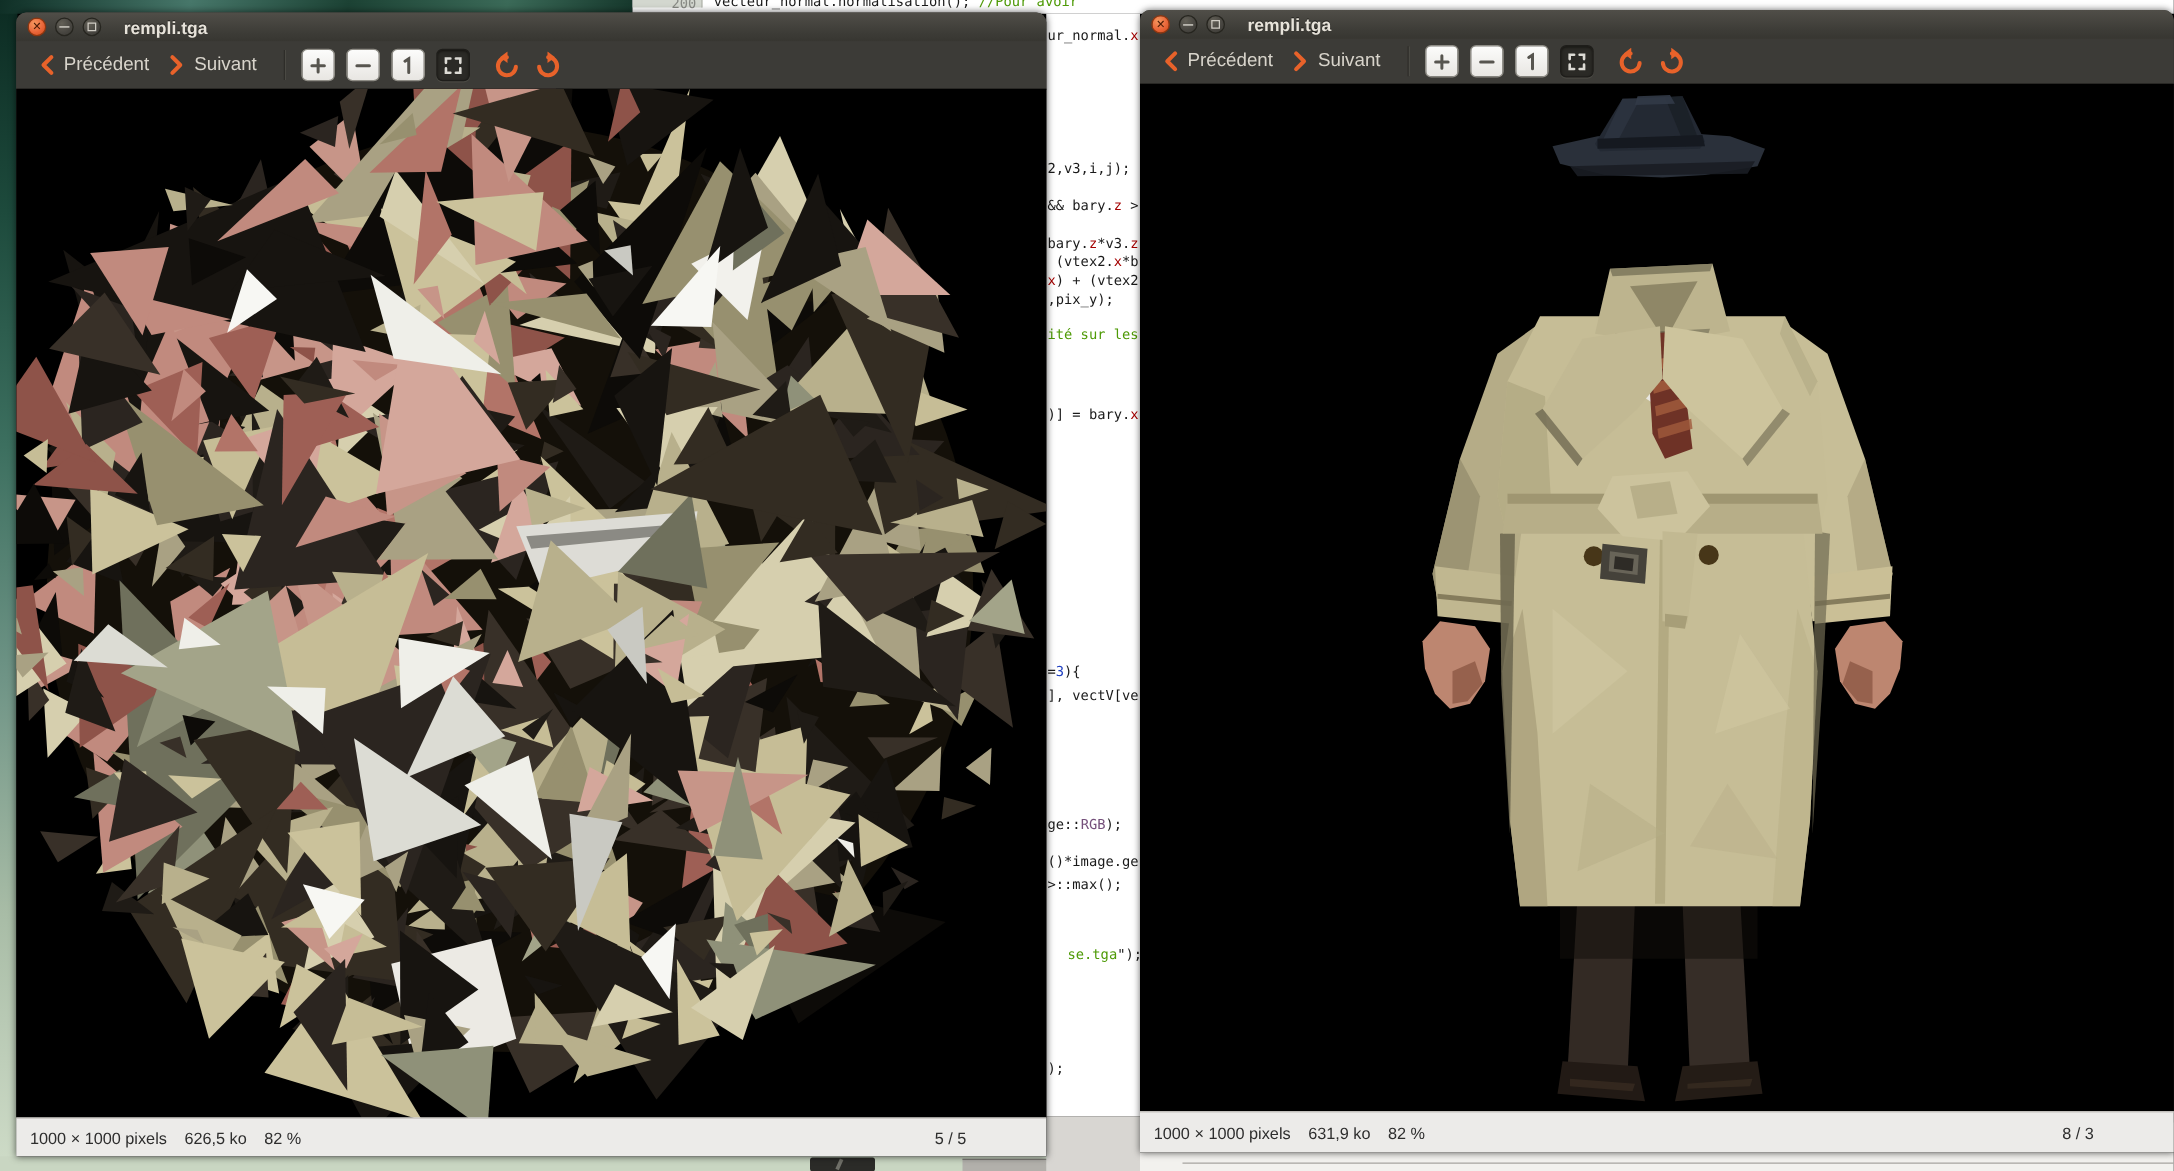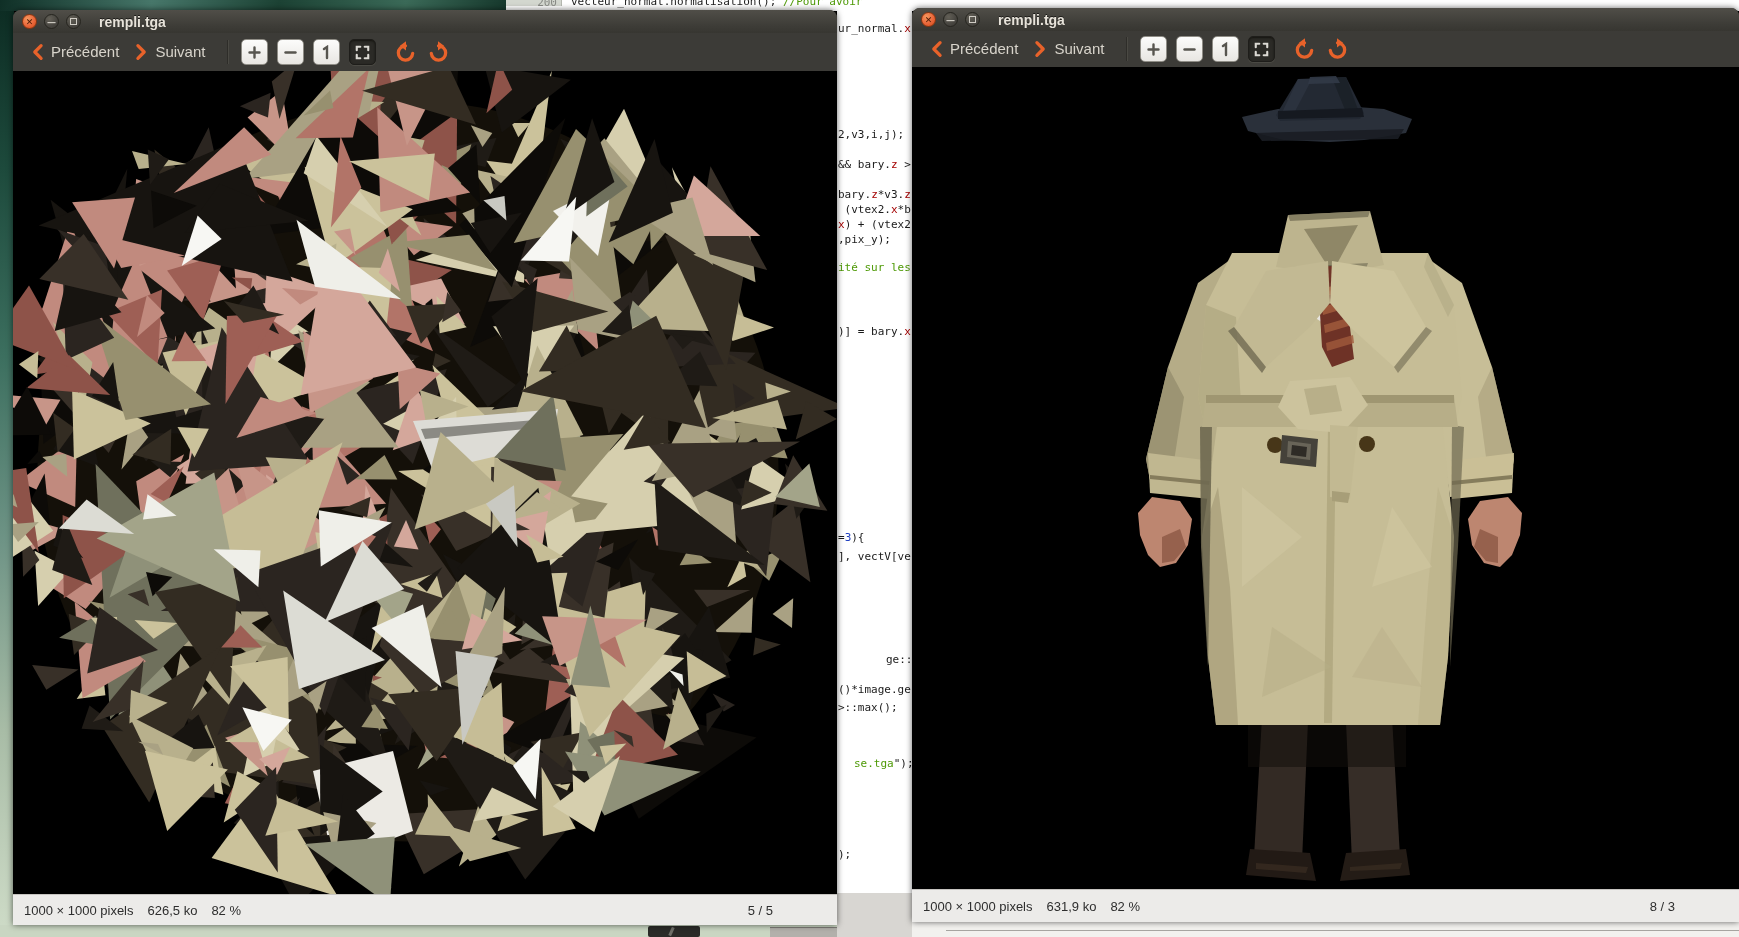--- a/index.html
+++ b/index.html
@@ -84,21 +84,21 @@
     <div class="code-line" style="top: 117px;"><span style="color: rgb(26, 26, 26);">2,v3,i,j);</span></div>
     <div class="code-line" style="top: 147px;"><span style="color: rgb(26, 26, 26);">&amp;&amp; bary.</span><span style="color: rgb(164, 0, 0);">z</span><span style="color: rgb(26, 26, 26);"> &gt;</span></div>
     <div class="code-line" style="top: 177px;"><span style="color: rgb(26, 26, 26);">bary.</span><span style="color: rgb(164, 0, 0);">z</span><span style="color: rgb(26, 26, 26);">*v3.</span><span style="color: rgb(164, 0, 0);">z</span></div>
     <div class="code-line" style="top: 192px;"><span style="color: rgb(26, 26, 26);"> (vtex2.</span><span style="color: rgb(164, 0, 0);">x</span><span style="color: rgb(26, 26, 26);">*b</span></div>
     <div class="code-line" style="top: 207px; text-align: center;"><span style="color: rgb(164, 0, 0);">x</span><span style="color: rgb(26, 26, 26);">) + (vtex2</span></div>
     <div class="code-line" style="top: 222px;"><span style="color: rgb(26, 26, 26);">,pix_y);</span></div>
     <div class="code-line" style="top: 250px;"><span style="color: rgb(78, 154, 6);">ité sur les</span></div>
     <div class="code-line" style="top: 314px;"><span style="color: rgb(26, 26, 26); margin-top: 28px;">)] = bary.</span><span style="color: rgb(164, 0, 0);">x</span></div>
     <div class="code-line" style="top: 520px;"><span style="color: rgb(26, 26, 26);">=</span><span style="color: rgb(32, 64, 192);">3</span><span style="color: rgb(26, 26, 26);">){</span></div>
     <div class="code-line" style="top: 539px;"><span style="color: rgb(26, 26, 26);">], vectV[ve</span></div>
-    <div class="code-line" style="top: 642px;"><span style="color: rgb(26, 26, 26); margin-left: 48px;">ge::</span><span style="color: rgb(117, 80, 123);">RGB</span><span style="color: rgb(26, 26, 26);">);</span></div>
+    <div class="code-line" style="top: 642px;"><span style="color: rgb(26, 26, 26);">ge::</span><span style="color: rgb(117, 80, 123);">RGB</span><span style="color: rgb(26, 26, 26);">);</span></div>
     <div class="code-line" style="top: 672px;"><span style="color: rgb(26, 26, 26);">()*image.ge</span></div>
     <div class="code-line" style="top: 690px;"><span style="color: rgb(26, 26, 26);">&gt;::max();</span></div>
     <div class="code-line" style="top: 746px;"><span style="color: rgb(78, 154, 6); padding-left: 16px;">se.tga</span><span style="color: rgb(26, 26, 26);">"); </span><span style="color: rgb(164, 0, 0);">/</span></div>
     <div class="code-line" style="top: 837px;"><span style="color: rgb(26, 26, 26);">);</span></div>
   </div>
 <div class="abs" id="code-strip-bottom"></div>
 
 <div class="eog" id="win-left">
   <div class="titlebar">
     <div class="winbtn close">✕</div>

